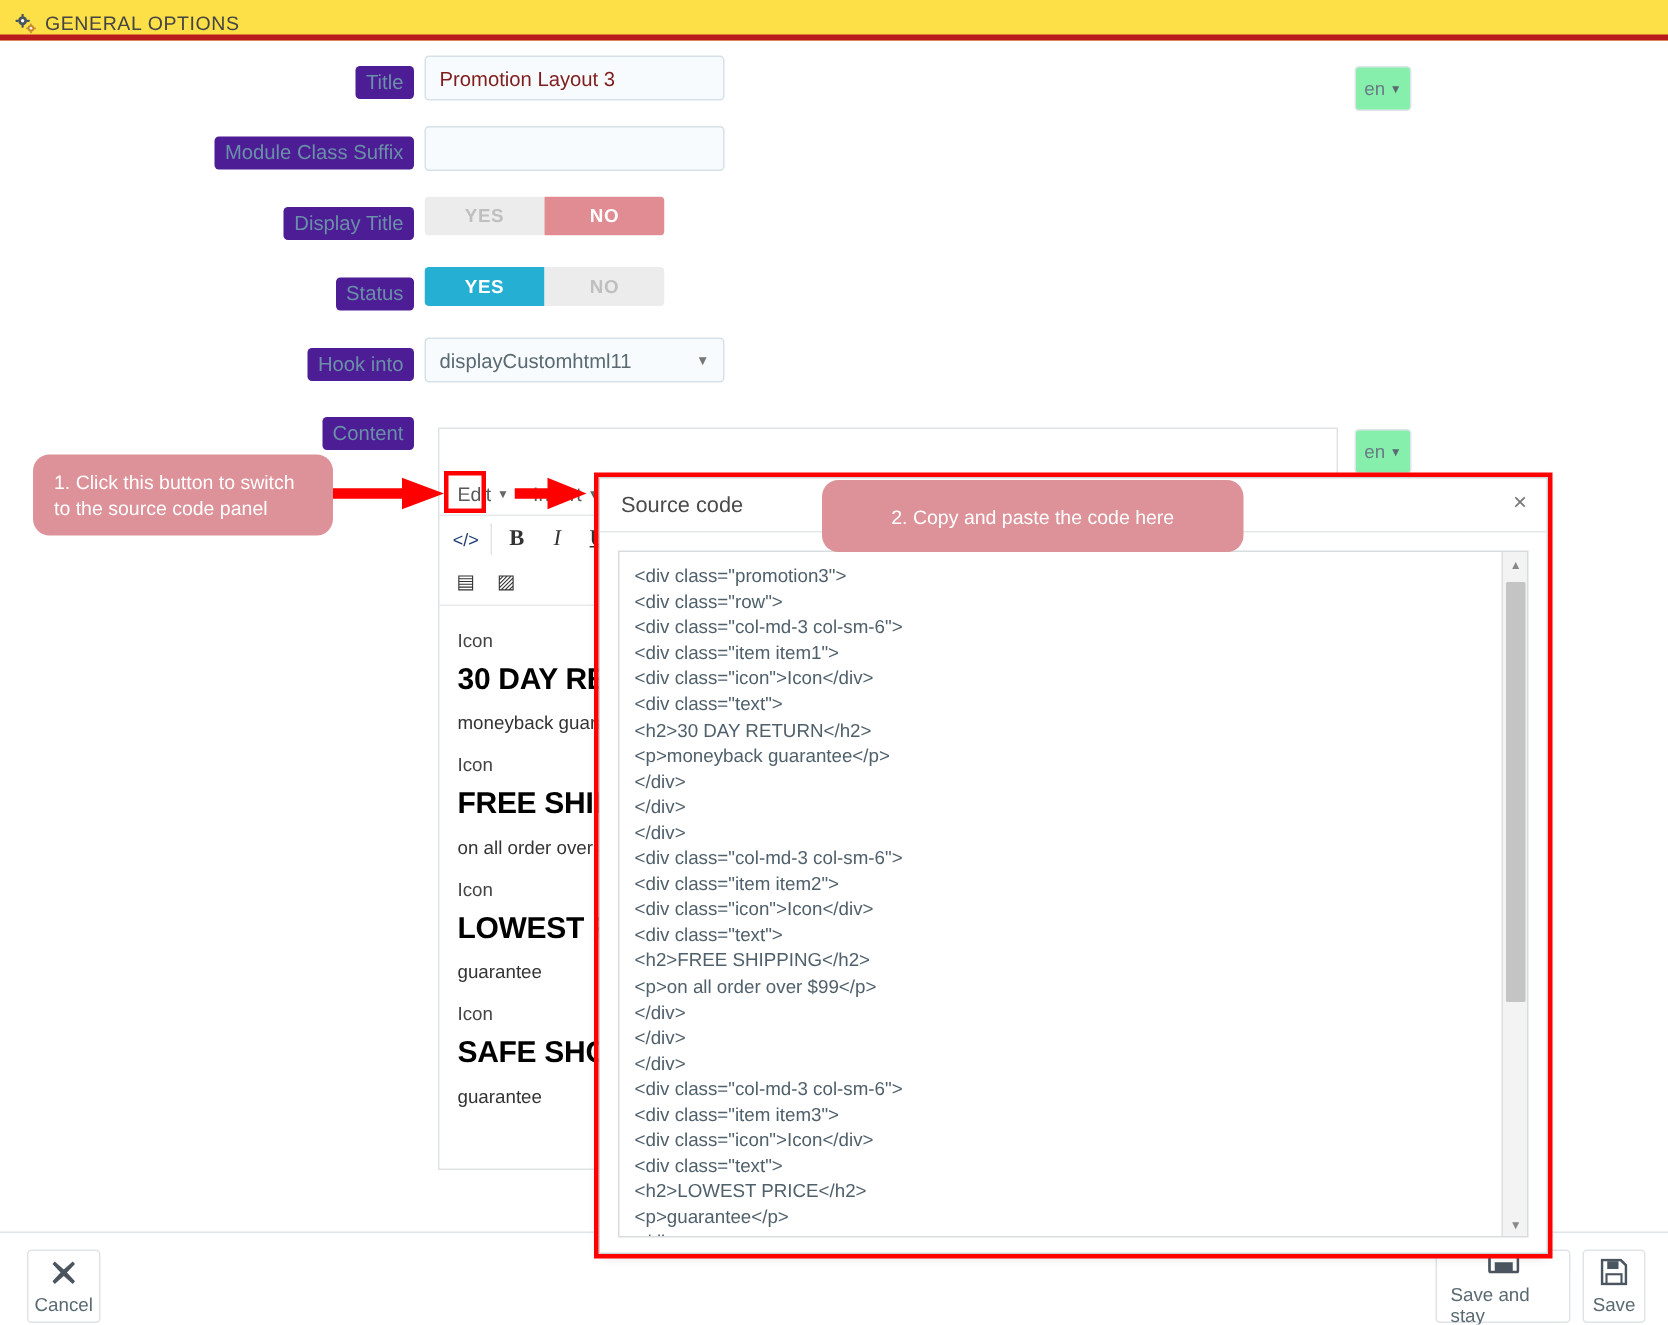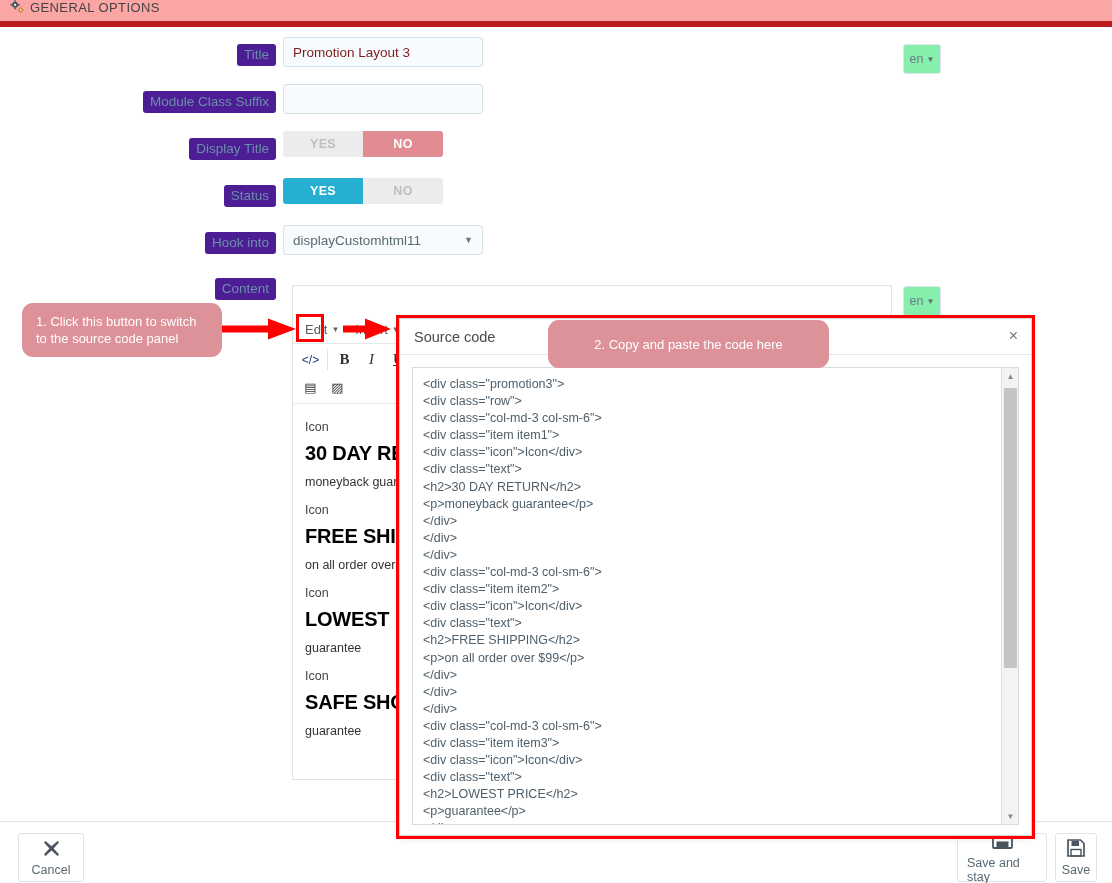--- a/index.html
+++ b/index.html
@@ -10,24 +10,24 @@
     font-family:"Liberation Sans", sans-serif;
     font-size:13px;
     color:#555;
     position:relative;
     overflow:hidden;
   }
 
   
   .panel-header{
     height:27px;
-    display:flex; align-items:flex-start;
+    display:flex; align-items:flex-end;
     padding-left:10px;
-    border-bottom:6px solid #b91c1c;
-    background:#fca5a5;
+    border-bottom:4px solid #b91c1c;
+    background:#fde047;
   }
   .gear-icon{ width:15px; height:14px; margin-right:5px; display:block; }
   .panel-header-title{
     font-size:13px; letter-spacing:.4px;
     color:#444; text-transform:uppercase;
     font-family:"Liberation Sans", sans-serif;
   }
 
   
   .form-body{ padding-top:10px; }
@@ -449,21 +449,21 @@
 
 <div class="arrow-wrap" style="left:343px; top:318px; width:50px; height:22px;">
   <svg width="50" height="22" viewBox="0 0 50 22">
     <rect x="0" y="7.5" width="28" height="7" fill="#ff0000"></rect>
     <polygon points="22,0.5 48,11 22,21.5" fill="#ff0000"></polygon>
   </svg>
 </div>
 
 <div class="footer">
 
-  <div class="ftr-btn" style="left:18px; width:66px; height:49px;">
+  <div class="ftr-btn" style="left:18px; width:49px; height:49px;">
     <span class="gl">
       <svg width="17" height="17" viewBox="0 0 17 17">
         <path d="M2.5 1 L8.5 6.3 L14.5 1 L16 2.6 L10.6 8.4 L16 14.2 L14.5 16 L8.5 10.6 L2.5 16 L1 14.2 L6.4 8.4 L1 2.6 Z" fill="#4a5560"></path>
       </svg>
     </span>
     <span>Cancel</span>
   </div>
 
   <div class="ftr-btn" style="left:957px; width:90px; height:49px;">
     <span class="gl">

